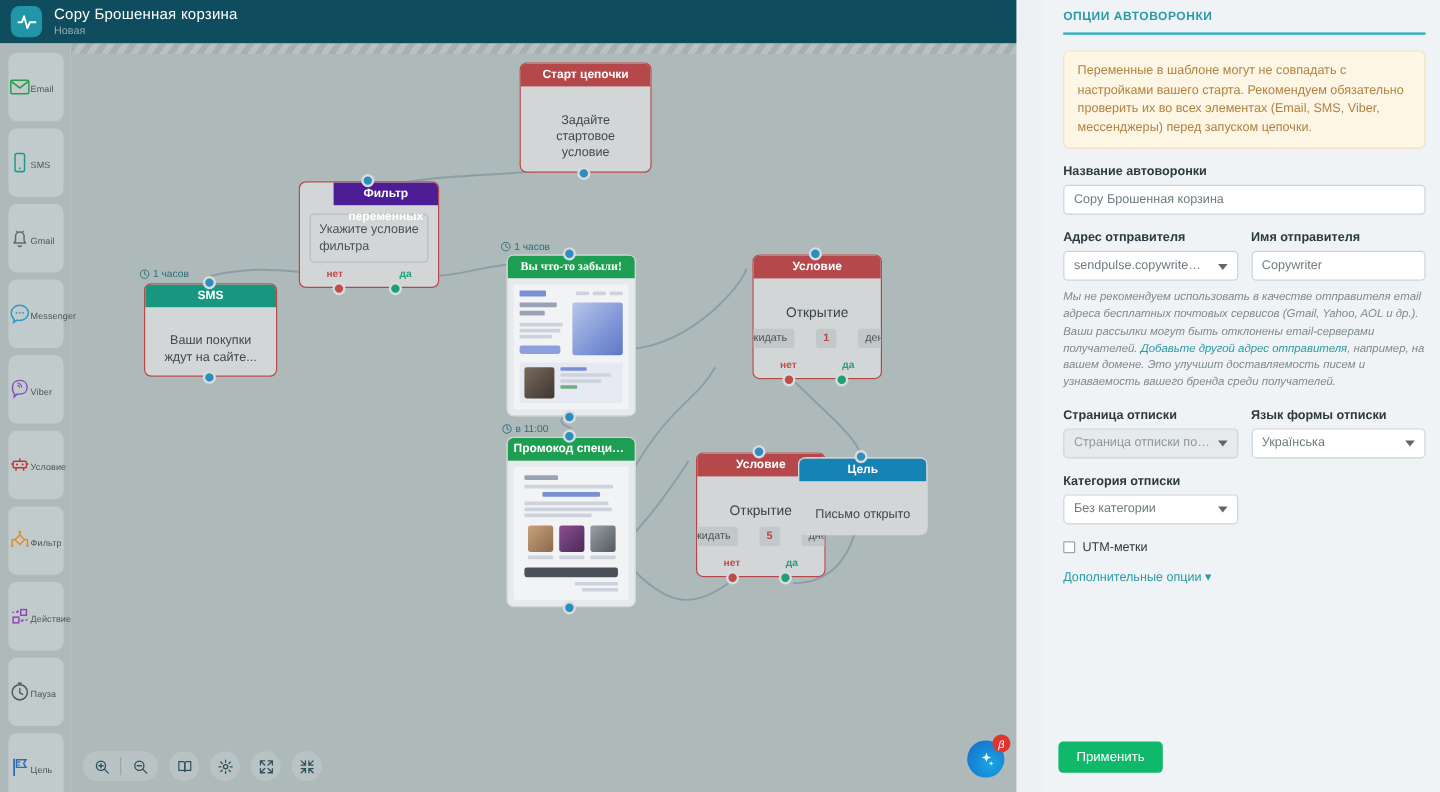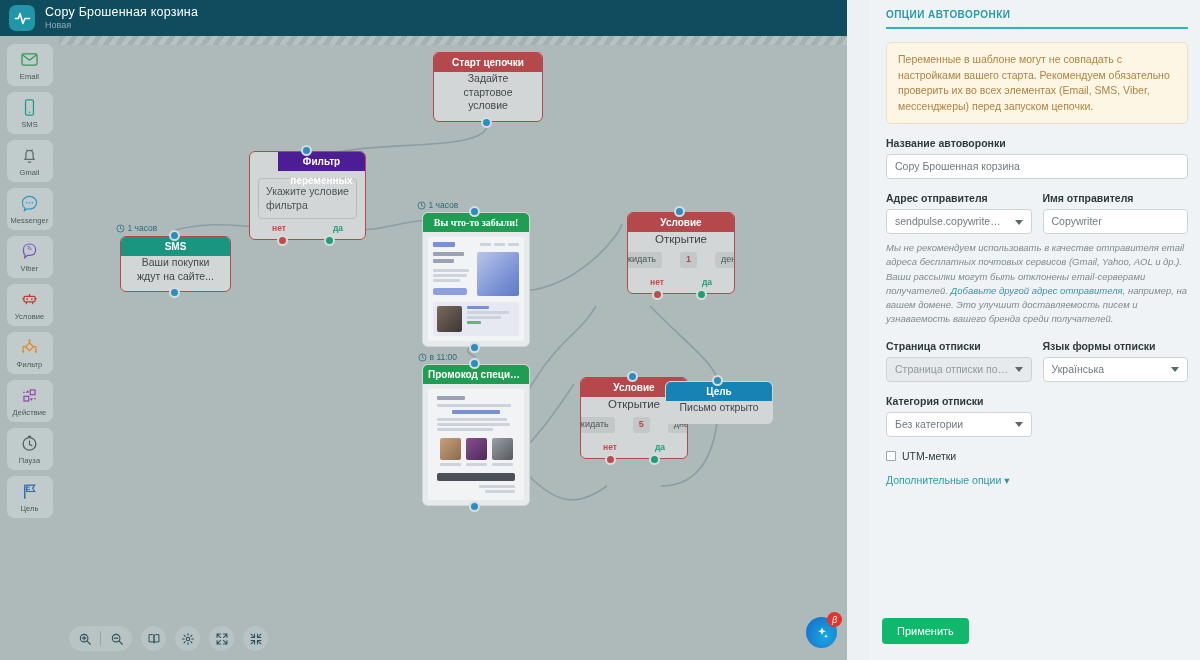--- a/index.html
+++ b/index.html
@@ -33,24 +33,24 @@
 
   
   #tool-rail {
     position: absolute; top: 36px; left: 0;
     width: 59px; height: 624px;
     background: #aeb9ba;
     padding-top: 8px;
     z-index: 30;
   }
   .rail-item {
-    width: 46px; height: 42px; margin: 0 auto 6px auto;
+    width: 46px; height: 57px; margin: 0 auto 6px auto;
     background: #c2cbcc; border-radius: 7px;
-    display: flex; flex-direction: column;
-    align-items: center; justify-content: center;
+    display: flex; flex-direction: row;
+    align-items: center; justify-content: flex-start;
     cursor: pointer;
   }
   .rail-icon { height: 20px; display: flex; align-items: center; justify-content: center; }
   .rail-label { font-size: 7.5px; color: #4a5658; margin-top: 3px; letter-spacing: .1px; }
 
   
   #canvas {
     position: absolute; top: 36px; left: 59px;
     width: 788px; height: 624px;
     background: #aeb9ba;
@@ -75,21 +75,21 @@
     border-radius: 6px; overflow: hidden;
     border: 1.3px solid transparent;
     background: #d3d6d6;
   }
   .node-head {
     height: 19px; line-height: 19px;
     text-align: center; color: #fff;
     font-size: 10px; font-weight: bold;
   }
   .node-body {
-    padding: 0 10px 8px 10px;
+    padding: 22px 10px 8px 10px;
     text-align: center;
     font-size: 10.5px; color: #3f4a4c;
     line-height: 1.3;
   }
   .node.red  .node-inner { border-color: #b5484a; }
   .node.red  .node-head  { background: #b5484a; }
   .node.orange .node-inner { border-color: #b5484a; }
   .node.orange .node-head  { background: #4c1d95; margin-left: 28px; }
   .node.teal .node-inner { border-color: #b5484a; }
   .node.teal .node-head  { background: #18967f; }

